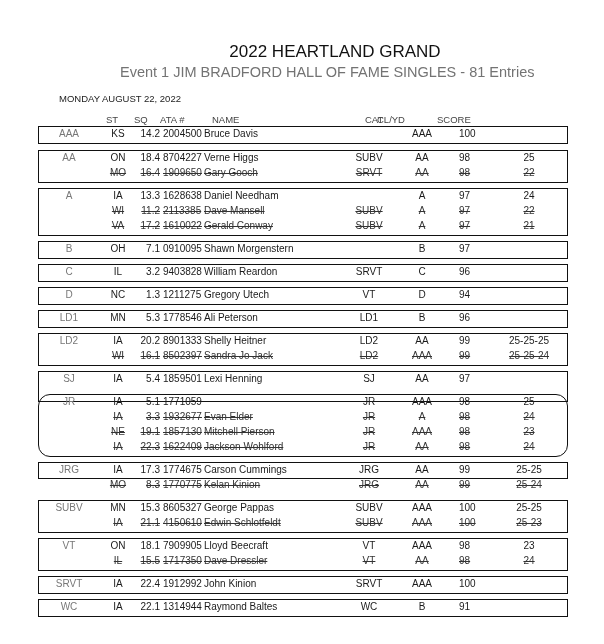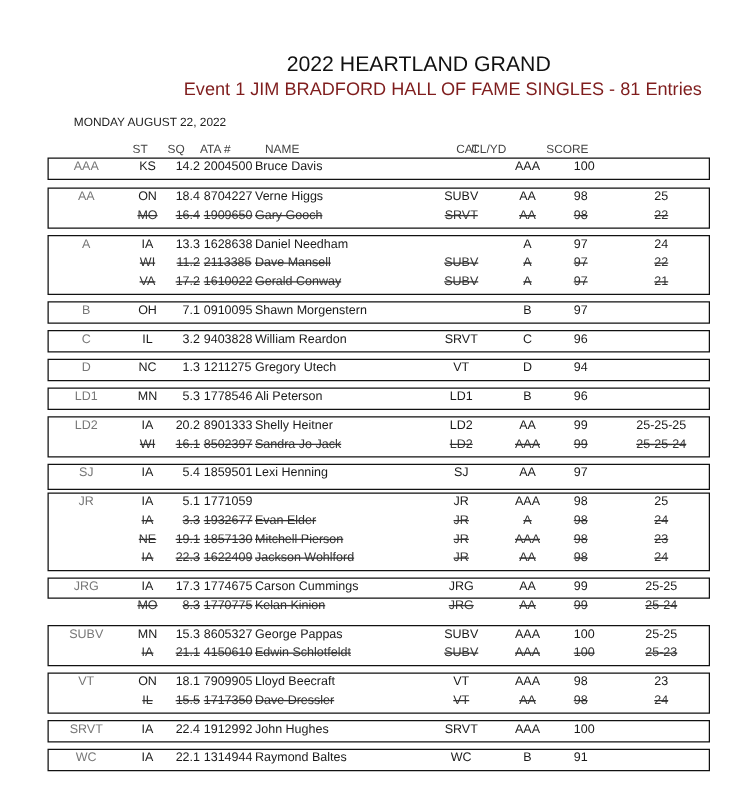--- a/index.html
+++ b/index.html
@@ -6,21 +6,21 @@
   body {
     width: 604px; height: 644px; position: relative; overflow: hidden;
     font-family: "Liberation Sans", sans-serif; color: #1a1a1a;
   }
   .title {
     position: absolute; left: 0; width: 670px; top: 42px;
     text-align: center; font-size: 17px; color: #111;
   }
   .subtitle {
     position: absolute; left: 120px; top: 64px;
-    font-size: 14.5px; color: #7f1d1d; white-space: nowrap; margin-left: 27px;
+    font-size: 14.5px; color: #737373; white-space: nowrap;
   }
   .date {
     position: absolute; left: 59px; top: 93px; font-size: 9.5px; color: #222;
   }
   .hdr {
     position: absolute; top: 114px; left: 0; width: 513px; height: 12px;
     font-size: 9.5px; color: #444;
   }
   .hdr span { position: absolute; white-space: nowrap; }
 
@@ -196,34 +196,34 @@
         <span class="st">WI</span>
         <span class="sq">16.1</span>
         <span class="ata">8502397</span>
         <span class="name">Sandra Jo Jack</span>
         <span class="cat">LD2</span>
         <span class="clyd">AAA</span>
         <span class="score">99</span>
         <span class="shoot">25-25-24</span>
       </div>
     </div>
-    <div class="group" style="top: 371px; height: 21px;">
+    <div class="group" style="top: 371px; height: 31px;">
       <div class="row">
         <span class="cls" style="text-decoration: none; color: rgb(119, 119, 119);">SJ</span>
         <span class="st">IA</span>
         <span class="sq">5.4</span>
         <span class="ata">1859501</span>
         <span class="name">Lexi Henning</span>
         <span class="cat">SJ</span>
         <span class="clyd">AA</span>
         <span class="score">97</span>
         <span class="shoot"></span>
       </div>
     </div>
-    <div class="group" style="top: 394px; height: 63px;">
+    <div class="group" style="top: 394px; height: 63px; border-radius: 12px;">
       <div class="row">
         <span class="cls" style="text-decoration: none; color: rgb(119, 119, 119);">JR</span>
         <span class="st">IA</span>
         <span class="sq">5.1</span>
         <span class="ata">1771059</span>
         <span class="cat">JR</span>
         <span class="clyd">AAA</span>
         <span class="score">98</span>
         <span class="shoot">25</span>
       </div>
@@ -326,21 +326,21 @@
         <span class="score">98</span>
         <span class="shoot">24</span>
       </div>
     </div>
     <div class="group" style="top: 576px; height: 18px;">
       <div class="row">
         <span class="cls" style="text-decoration: none; color: rgb(119, 119, 119);">SRVT</span>
         <span class="st">IA</span>
         <span class="sq">22.4</span>
         <span class="ata">1912992</span>
-        <span class="name">John Hughes</span>
+        <span class="name">John Kinion</span>
         <span class="cat">SRVT</span>
         <span class="clyd">AAA</span>
         <span class="score">100</span>
         <span class="shoot"></span>
       </div>
     </div>
     <div class="group" style="top: 599px; height: 18px;">
       <div class="row">
         <span class="cls" style="text-decoration: none; color: rgb(119, 119, 119);">WC</span>
         <span class="st">IA</span>

